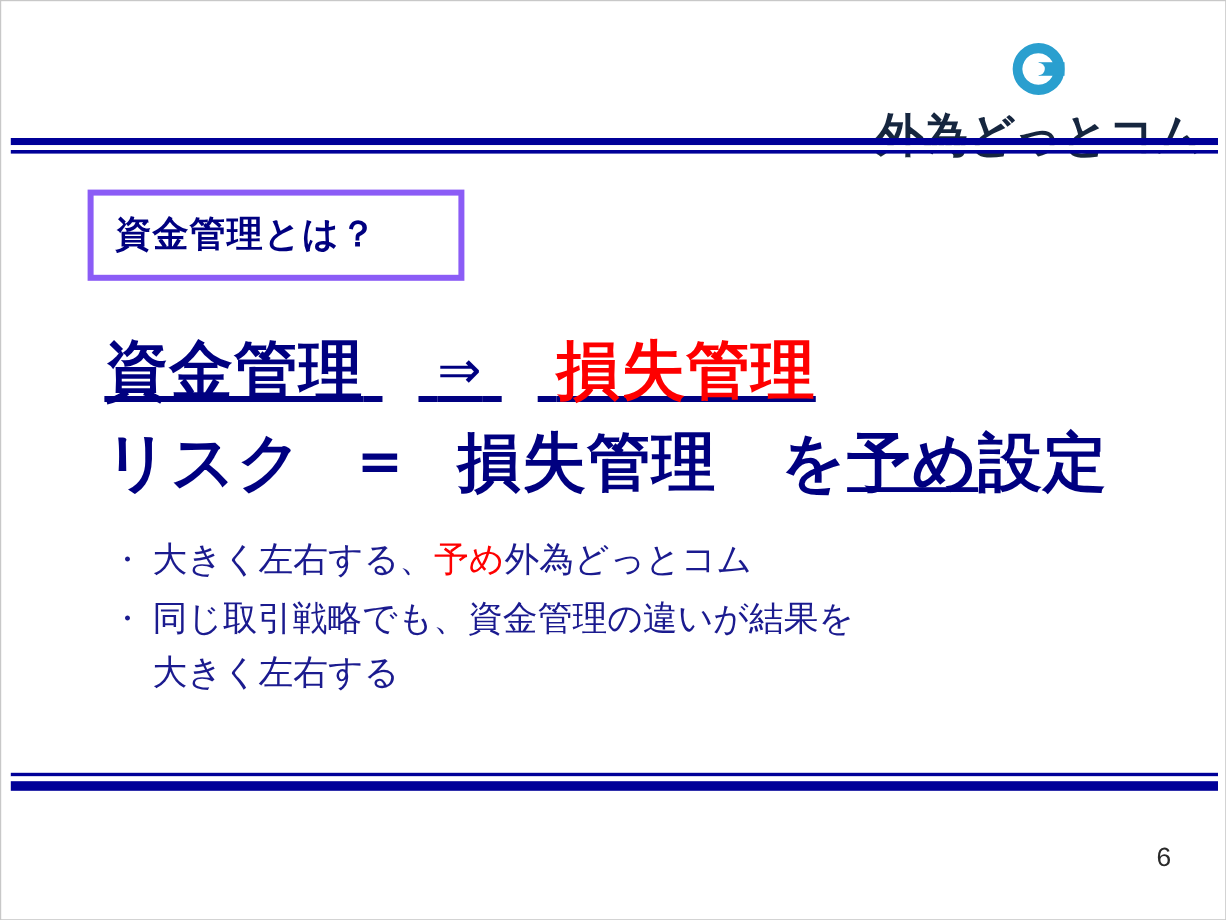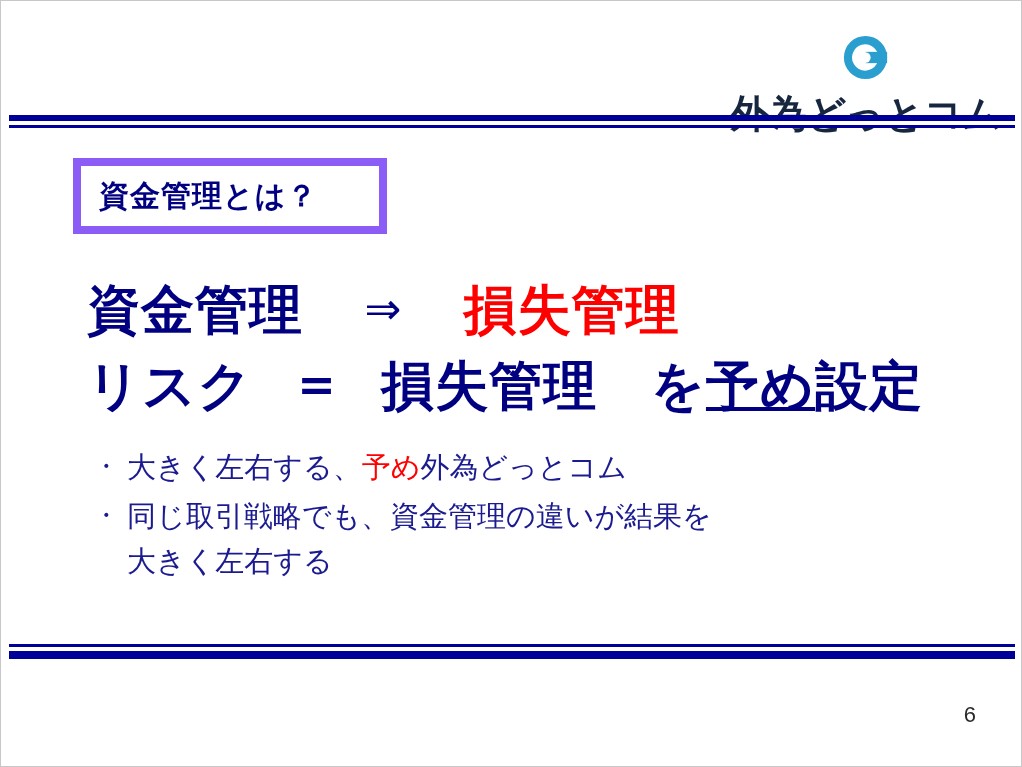--- a/index.html
+++ b/index.html
@@ -85,21 +85,21 @@
   .rule-bottom .bar-thick { height: 8px; }
 
   
   .title-box {
     position: absolute;
     left: 72px;
     top: 157px;
     width: 314px;
     height: 76px;
     box-sizing: border-box;
-    border: 8px solid #8b5cf6;
+    border: 5px solid #8b5cf6;
     background: #ffffff;
     display: flex;
     align-items: center;
     justify-content: flex-start;
     padding-left: 18px;
   }
   .title-box-text {
     font-size: 30px;
     font-weight: 700;
     color: #000080;
@@ -112,21 +112,21 @@
   .headline {
     position: absolute;
     left: 86px;
     font-weight: 700;
     color: #000080;
     line-height: 1;
     white-space: nowrap;
     font-size: 53px;
     letter-spacing: 1px;
   }
-  .headline-1 { top: 282px; }
+  .headline-1 { top: 282px; text-decoration: underline; }
   .headline-2 { top: 358px; }
 
   .hl-navy  { color: #000080; }
   .hl-red   { color: #fe0000; }
   .hl-arrow {
     color: #000080;
     font-family: "DejaVu Sans", sans-serif;
     font-size: 44px;
     font-weight: 400;
     vertical-align: 4px;

